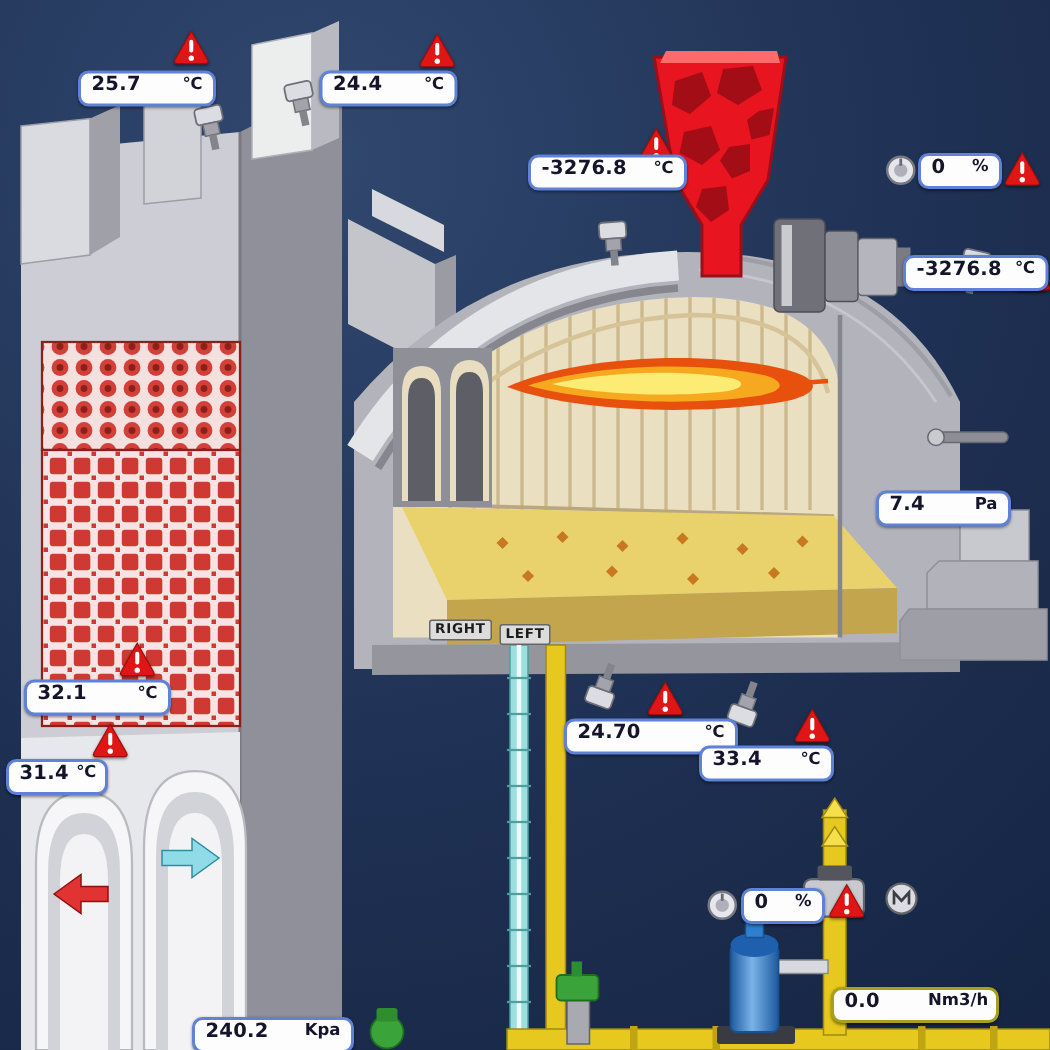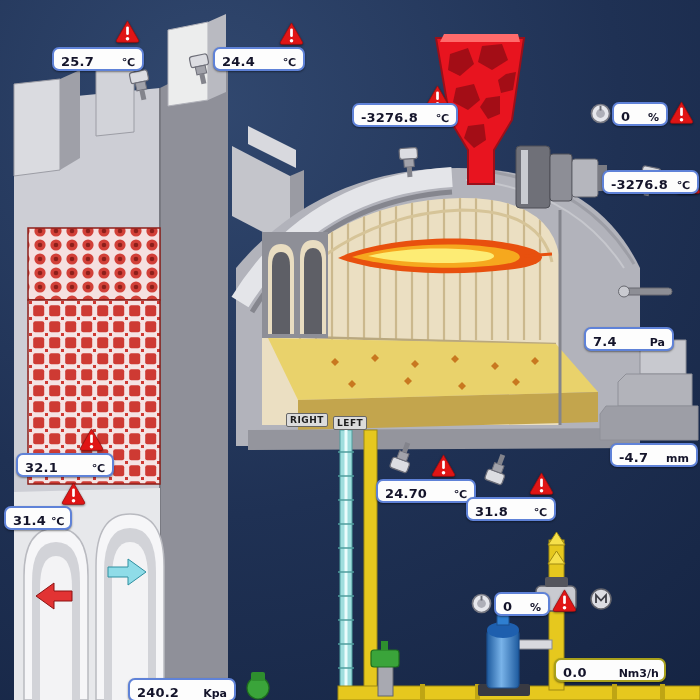--- a/index.html
+++ b/index.html
@@ -5,21 +5,21 @@
   * { margin:0; padding:0; box-sizing:border-box; }
   body { background:#0b1526; font-family:"DejaVu Sans","Liberation Sans",sans-serif; }
   #screen {
     position:relative; width:700px; height:700px; overflow:hidden;
     background: radial-gradient(130% 130% at 30% 15%, #31486f 0%, #1f3154 45%, #111f3c 100%);
   }
   #scene { position:absolute; inset:0; }
   .readout {
     position:absolute; height:24px; background:#fdfdfd;
     border:2px solid #5f82d8; border-radius:7px;
-    display:flex; align-items:flex-end; justify-content:space-between;
+    display:flex; align-items:flex-start; justify-content:space-between;
     padding:0 7px; color:#14142a; box-shadow:0 1px 2px rgba(0,0,0,.45);
   }
   .readout .val { font-size:13px; font-weight:700; letter-spacing:.2px; white-space:nowrap; }
   .readout .unit { font-size:11px; font-weight:700; margin-left:5px; white-space:nowrap; }
   .readout.yellow { border-color:#a8a01c;gap:27px; }
   .alarm { position:absolute; width:27px; height:25px; filter:drop-shadow(0 1px 1px rgba(0,0,0,.5)); }
   .gauge { position:absolute; width:21px; height:21px; }
   .tag {
     position:absolute; background:#dcdcdc; border:1px solid #666; color:#1c1c1c;
     font-size:9px; font-weight:700; padding:1px 3px; border-radius:2px; letter-spacing:.5px;
@@ -285,38 +285,34 @@
     <span class="unit">%</span>
   </div>
   <div class="readout" style="left:602px;top:170px;width:97px">
     <span class="val">-3276.8</span>
     <span class="unit">℃</span>
   </div>
   <div class="readout" style="left:584px;top:327px;width:90px">
     <span class="val">7.4</span>
     <span class="unit">Pa</span>
   </div>
-  <div class="readout" style="left:610px;top:443px;width:88px">
-    <span class="val">-4.7</span>
-    <span class="unit">mm</span>
-  </div>
   <div class="readout" style="left:16px;top:453px;width:98px">
     <span class="val">32.1</span>
     <span class="unit">℃</span>
   </div>
   <div class="readout" style="left:4px;top:506px;width:68px">
     <span class="val">31.4</span>
     <span class="unit">℃</span>
   </div>
-  <div class="readout" style="left:376px;top:479px;width:100px">
+  <div class="readout" style="left:376px;top:479px;width:116px">
     <span class="val">24.70</span>
     <span class="unit">℃</span>
   </div>
   <div class="readout" style="left:466px;top:497px;width:90px">
-    <span class="val">31.8</span>
+    <span class="val">33.4</span>
     <span class="unit">℃</span>
   </div>
   <div class="readout" style="left:494px;top:592px;width:56px">
     <span class="val">0</span>
     <span class="unit">%</span>
   </div>
   <div class="readout yellow" style="left:554px;top:658px;width:112px">
     <span class="val">0.0</span>
     <span class="unit">Nm3/h</span>
   </div>

